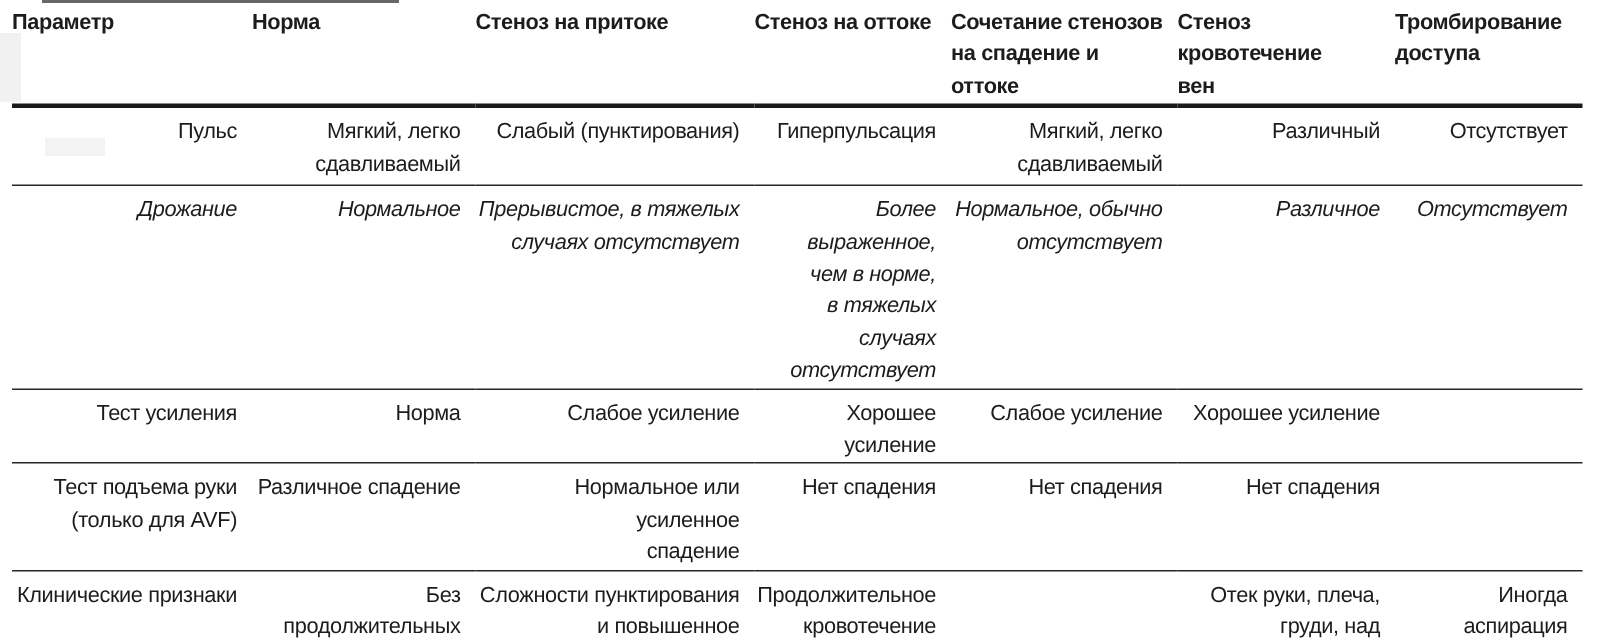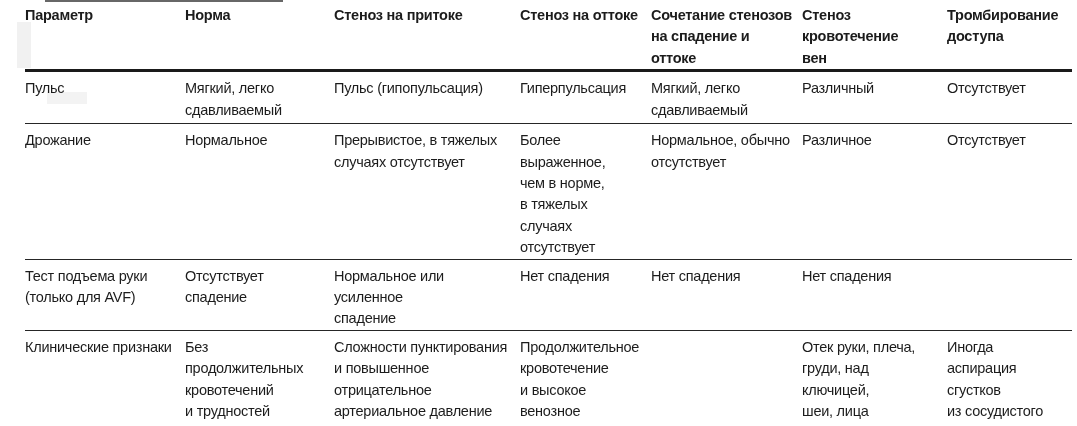--- a/index.html
+++ b/index.html
@@ -5,21 +5,21 @@
   html,body{margin:0;padding:0;}
   body{
     width:1077px;height:426px;
     background:#ffffff;
     overflow:hidden;
     position:relative;
     font-family:"Liberation Sans","DejaVu Sans",sans-serif;
     color:#1c1c1c;
     -webkit-font-smoothing:antialiased;
   }
-  .page{position:absolute;left:17px;top:0;width:859px;height:426px;}
+  .page{position:absolute;left:0;top:0;width:859px;height:426px;}
 
   
   .artifact-top{
     position:absolute;left:28px;top:0;width:238px;height:2px;
     background:#4c4c4c;opacity:.85;
   }
   .artifact-smudge-1{
     position:absolute;left:0px;top:22px;width:14px;height:46px;
     background:#f1f1f1;
   }
@@ -51,23 +51,23 @@
     letter-spacing:-0.25px;
     white-space:pre-line;
     overflow:hidden;
   }
   thead th{
     font-weight:bold;
     border-bottom:3px solid #1a1a1a;
     padding-top:5px;
   }
   thead tr{height:47px;}
-  tbody td{border-bottom:1.5px solid #262626;}
+  tbody td{border-bottom:1.5px solid #262626;text-align:right;}
   tr.r1{height:53px;}
-  tr.r2{height:97px;}
+  tr.r2{height:97px;font-style:italic;}
   tr.r3{height:30px;}
   tr.r4{height:55px;}
   tr.r5{height:91px;}
   tr.r5 td{border-bottom:2.5px solid #1a1a1a;}
 </style>
 </head>
 <body>
 
 <div class="page">
 
@@ -97,45 +97,54 @@
 вен</th>
         <th>Тромбирование
 доступа</th>
       </tr>
     </thead>
     <tbody>
       <tr class="r1">
         <td>Пульс</td>
         <td>Мягкий, легко
 сдавливаемый</td>
-        <td>Пульс (гипопульсация)</td>
+        <td>Слабый (пунктирования)</td>
         <td>Гиперпульсация</td>
         <td>Мягкий, легко
 сдавливаемый</td>
         <td>Различный</td>
         <td>Отсутствует</td>
       </tr>
       <tr class="r2">
         <td>Дрожание</td>
         <td>Нормальное</td>
         <td>Прерывистое, в тяжелых
 случаях отсутствует</td>
         <td>Более выраженное,
 чем в норме,
 в тяжелых случаях
 отсутствует</td>
         <td>Нормальное, обычно
 отсутствует</td>
         <td>Различное</td>
         <td>Отсутствует</td>
       </tr>
+      <tr class="r3">
+        <td>Тест усиления</td>
+        <td>Норма</td>
+        <td>Слабое усиление</td>
+        <td>Хорошее усиление</td>
+        <td>Слабое усиление</td>
+        <td>Хорошее усиление</td>
+        <td></td>
+      </tr>
       <tr class="r4">
         <td>Тест подъема руки
 (только для AVF)</td>
-        <td>Отсутствует спадение</td>
+        <td>Различное спадение</td>
         <td>Нормальное или усиленное
 спадение</td>
         <td>Нет спадения</td>
         <td>Нет спадения</td>
         <td>Нет спадения</td>
         <td></td>
       </tr>
       <tr class="r5">
         <td>Клинические признаки</td>
         <td>Без продолжительных

